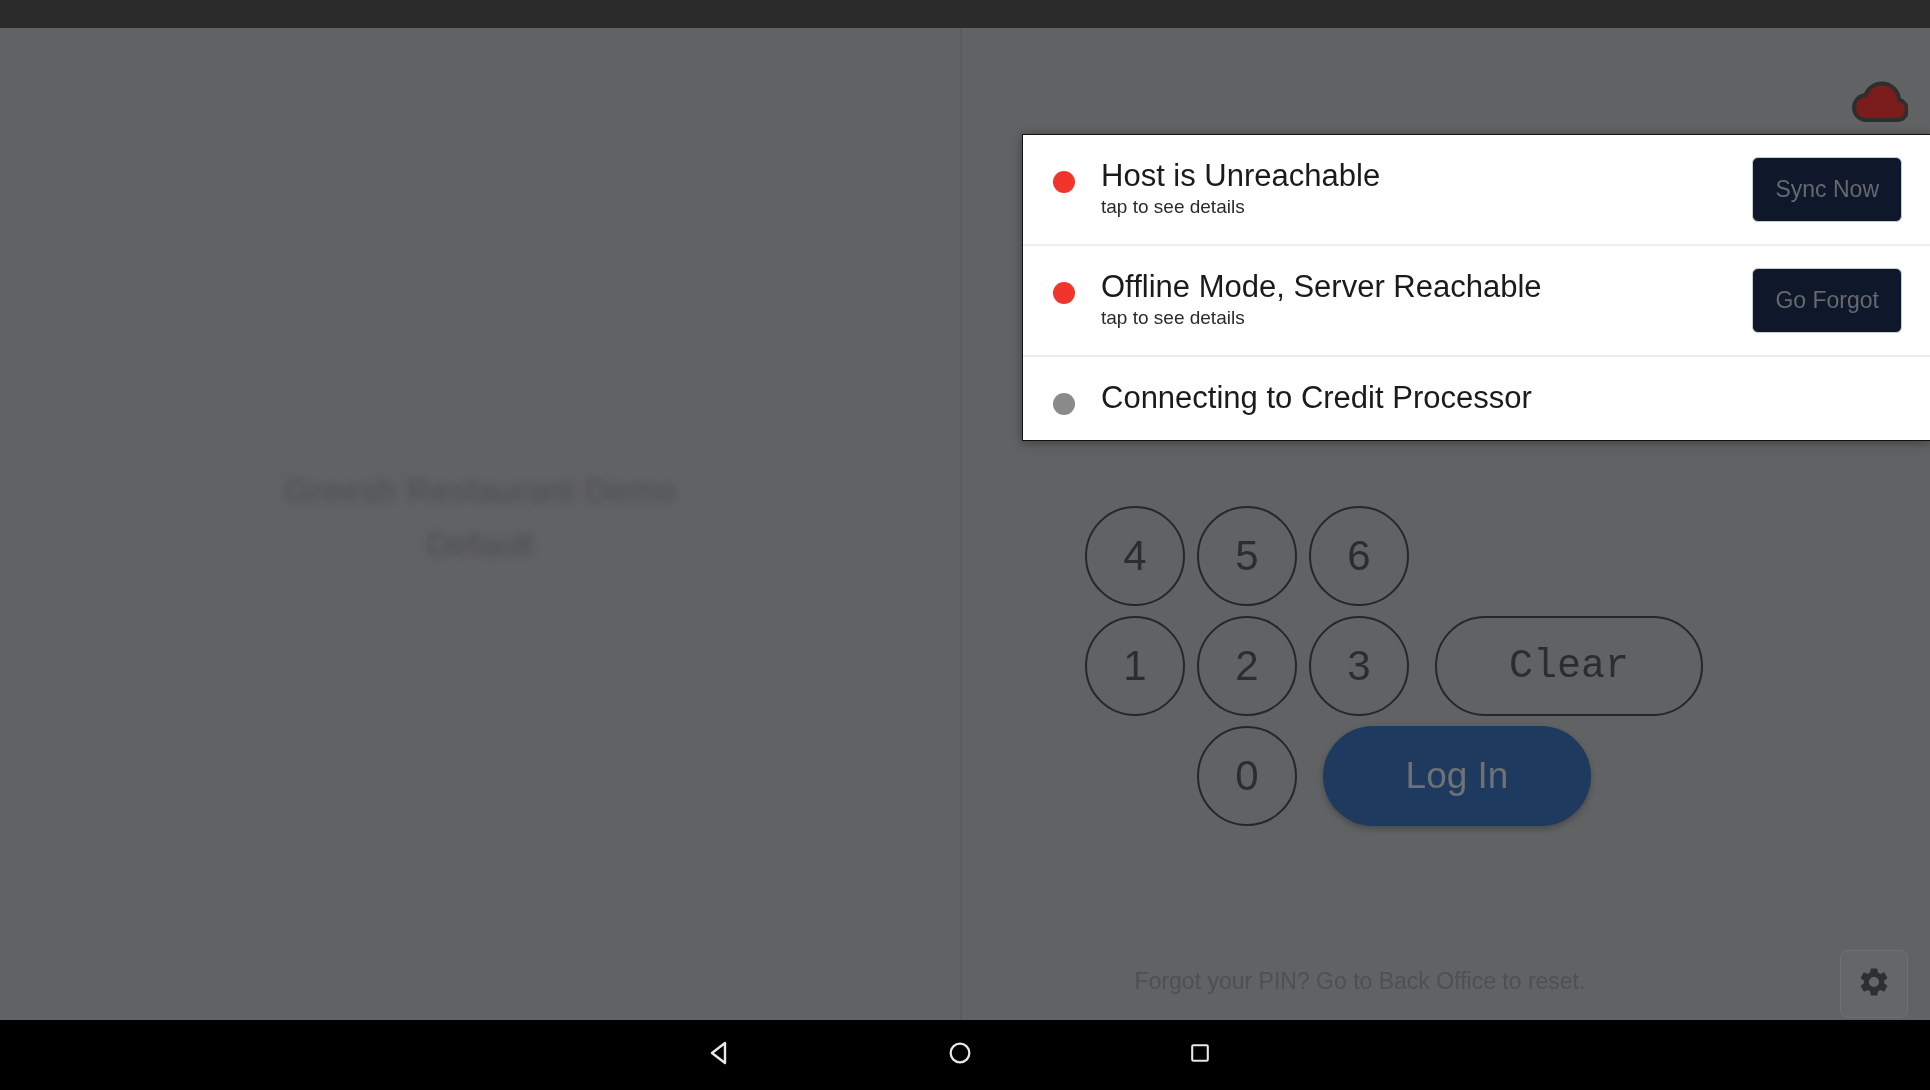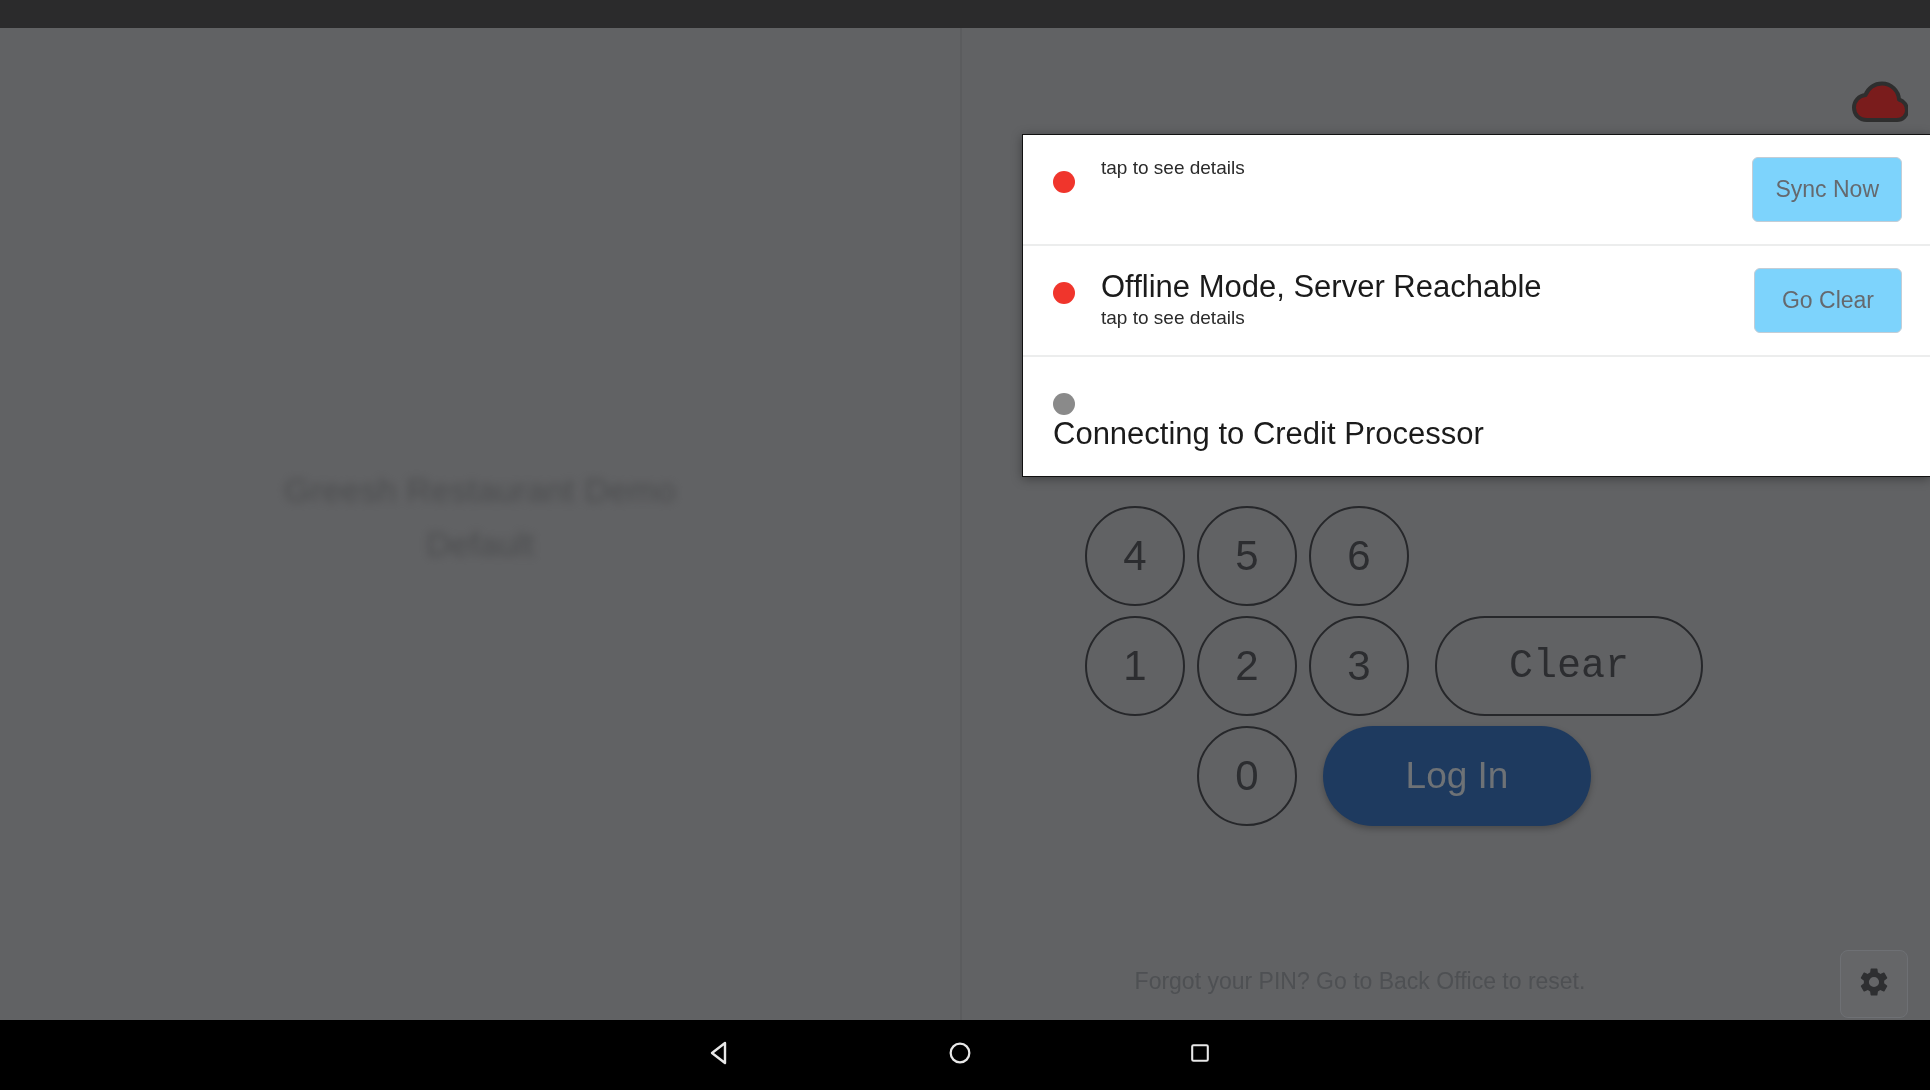--- a/index.html
+++ b/index.html
@@ -176,21 +176,21 @@
     overflow: hidden;
   }
   .notif {
     position: relative;
     display: flex;
     align-items: flex-start;
     padding: 22px 28px 22px 30px;
     background: #fff;
     border-bottom: 2px solid #eceded;
   }
-  .notif:last-child { border-bottom: none; flex-direction: column; }
+  .notif:last-child { border-bottom: none; }
   .notif.tall { }
 
   .notif-dot {
     width: 22px;
     height: 22px;
     border-radius: 50%;
     flex: 0 0 22px;
     margin-top: 14px;
     margin-right: 26px;
   }
@@ -211,21 +211,21 @@
   .notif-action {
     flex: 0 0 auto;
     align-self: center;
     margin-left: 20px;
   }
   .action-btn {
     min-width: 148px;
     padding: 18px 22px;
     border: 1.5px solid #c3cdd6;
     border-radius: 6px;
-    background: #7dd3fc;
+    background: #0f172a;
     font-size: 23px;
     color: #65696e;
     font-family: "Liberation Sans", sans-serif;
     cursor: pointer;
     text-align: center;
   }
 
   
   .nav-bar {
     position: absolute;
@@ -302,35 +302,36 @@
       </span>
     </div>
 
   </div>
 
   <div class="status-panel">
 
     <div class="notif">
       <span class="notif-dot" style="background:#f0352c"></span>
       <div class="notif-text">
+        <div class="notif-title">Host is Unreachable</div>
         <div class="notif-sub">tap to see details</div>
       </div>
       <div class="notif-action">
         <button class="action-btn">Sync Now</button>
       </div>
     </div>
 
     <div class="notif tall">
       <span class="notif-dot" style="background:#f0352c"></span>
       <div class="notif-text">
         <div class="notif-title">Offline Mode, Server Reachable</div>
         <div class="notif-sub">tap to see details</div>
       </div>
       <div class="notif-action">
-        <button class="action-btn">Go Clear</button>
+        <button class="action-btn">Go Forgot</button>
       </div>
     </div>
 
     <div class="notif">
       <span class="notif-dot" style="background:#8a8a8a"></span>
       <div class="notif-text">
         <div class="notif-title">Connecting to Credit Processor</div>
       </div>
     </div>
 

